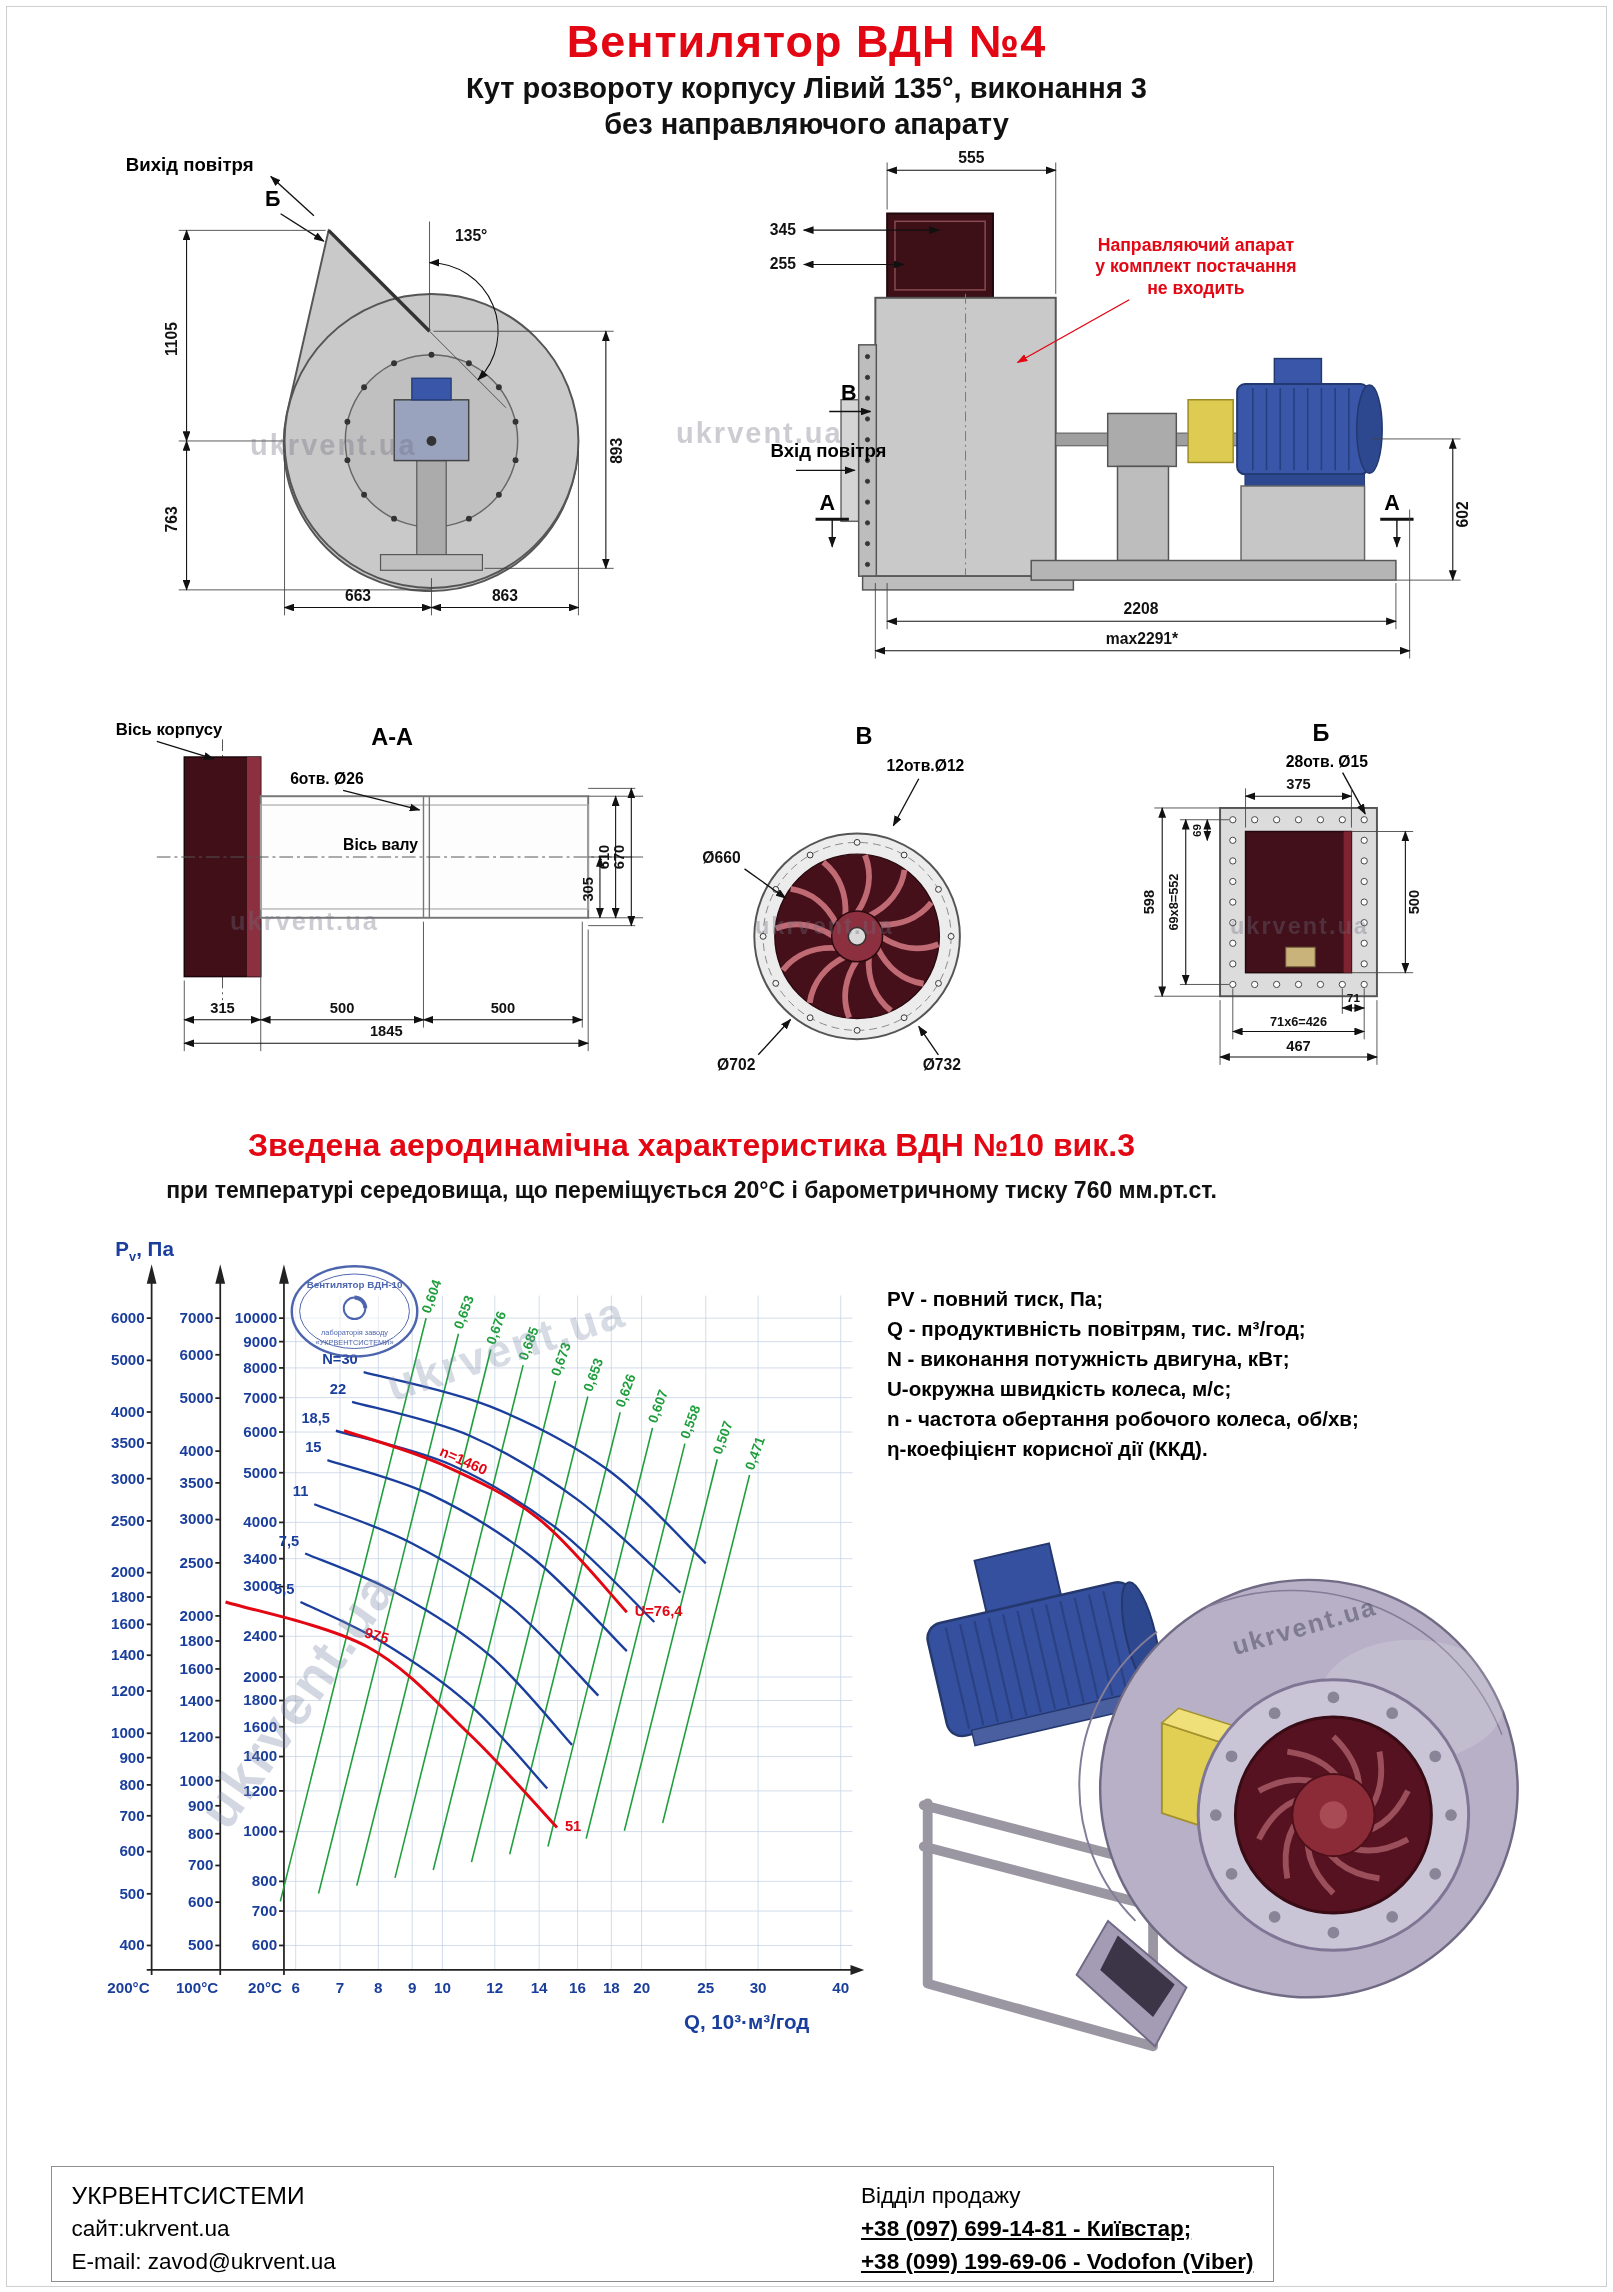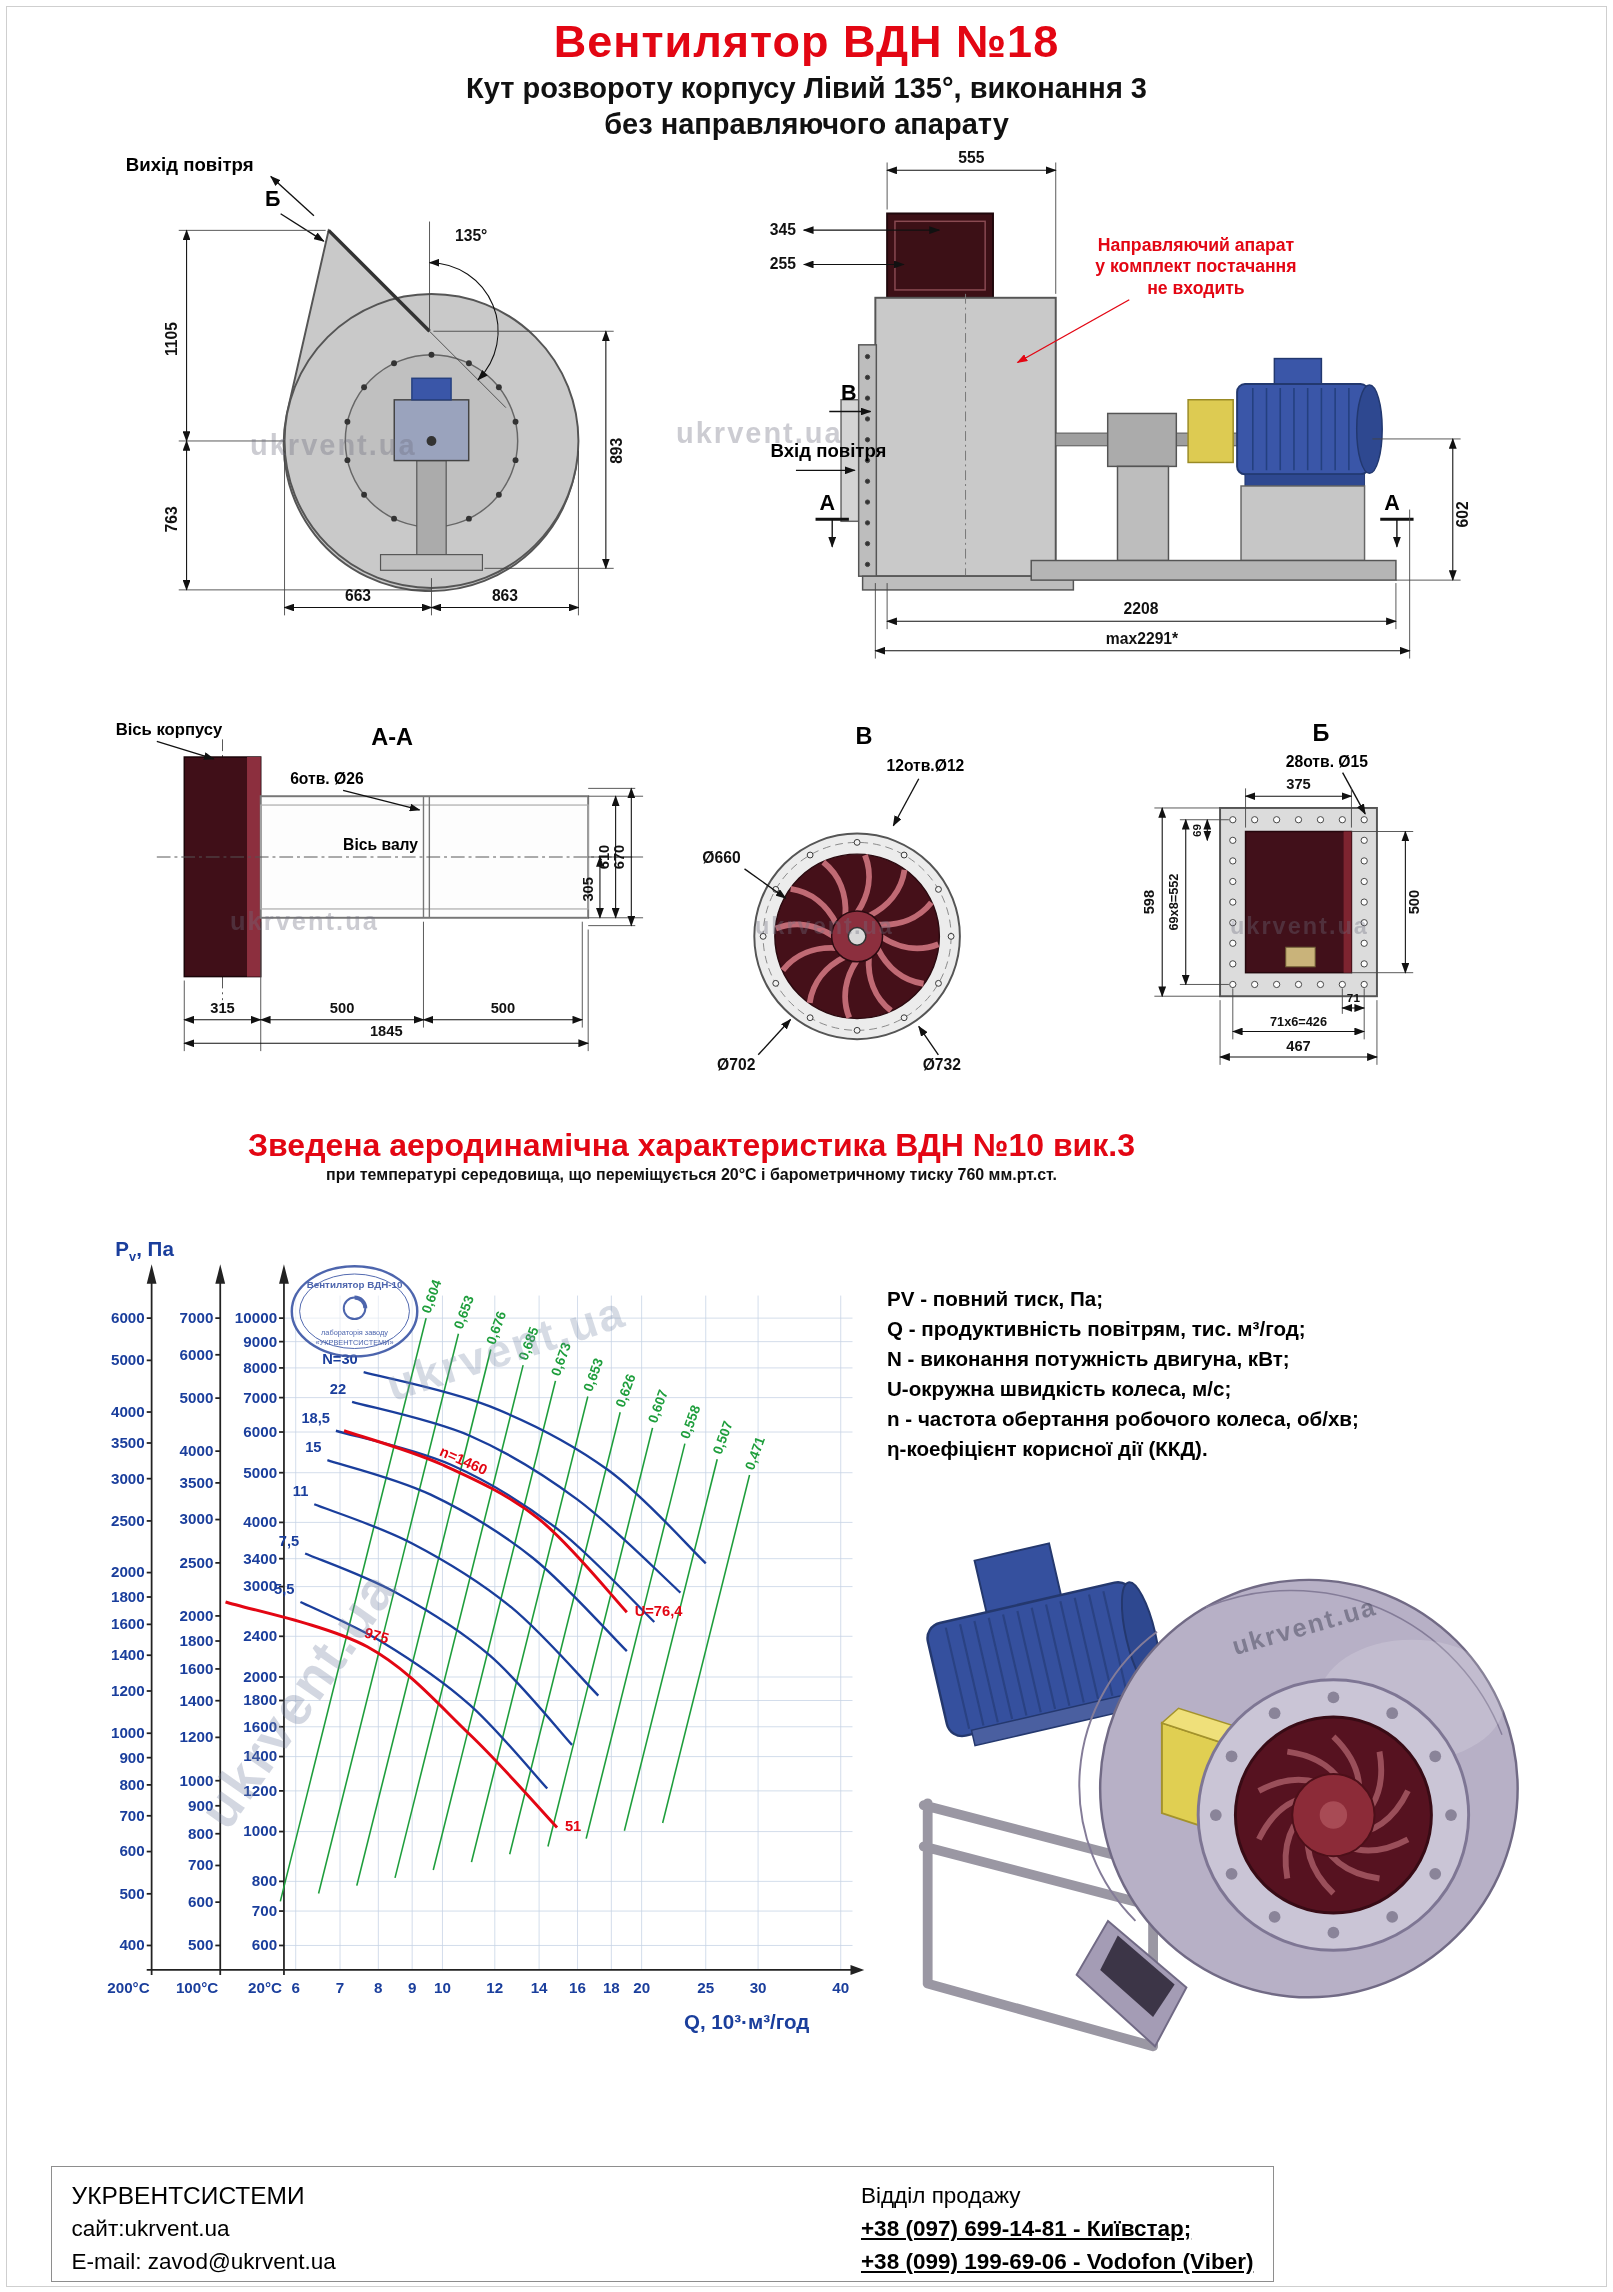--- a/index.html
+++ b/index.html
@@ -3,21 +3,21 @@
 <meta charset="utf-8">
 <style>
   html,body{margin:0;padding:0;background:#e8e8e8;font-family:"Liberation Sans",sans-serif;}
   #sheet{position:relative;width:1613px;height:2293px;background:#fff;margin:0 auto;overflow:hidden;}
   .abs{position:absolute;}
   .sheet-border{position:absolute;inset:5.9px;border:1px solid #cfcfcf;pointer-events:none;}
   .title{font-size:45px;font-weight:bold;color:#e30613;letter-spacing:1px;}
   .subtitle{font-size:29px;font-weight:bold;color:#111;margin-top:3.9px;}
   .footnote{font-size:21.6px;font-weight:bold;color:#111;}
   .aerotitle{font-size:32px;font-weight:bold;color:#e30613;}
-  .aerosub{font-size:16px;font-weight:bold;color:#111;margin-top:2px;}
+  .aerosub{font-size:23px;font-weight:bold;color:#111;margin-top:13px;}
   .legline{font-size:20.6px;font-weight:bold;line-height:30px;color:#000;}
   .wm{color:rgba(110,110,125,0.35);font-weight:bold;letter-spacing:2px;pointer-events:none;white-space:nowrap;}
   .footerbox{border:1px solid #8e8e8e;display:flex;justify-content:space-between;padding:11.8px 19.6px;box-sizing:border-box;}
   .fco{font-size:24.5px;line-height:33px;}
   .fln{font-size:22.5px;line-height:33px;}
   .flnb{font-size:22.5px;line-height:33px;font-weight:bold;text-decoration:underline;}
   .fright{text-align:left;}
   
   .ext{stroke:#444;stroke-width:0.9;}
   .dim{stroke:#111;stroke-width:1.1;fill:none;marker-start:url(#as);marker-end:url(#ae);}
@@ -56,21 +56,21 @@
       <marker id="as" markerWidth="11" markerHeight="8" refX="1" refY="4" orient="auto" markerUnits="userSpaceOnUse">
           <path d="M11,0 L0,4 L11,8 Z" fill="#111"></path>
         </marker>
       <marker id="aer" markerWidth="11" markerHeight="8" refX="10" refY="4" orient="auto" markerUnits="userSpaceOnUse">
           <path d="M0,0 L11,4 L0,8 Z" fill="#e30613"></path>
         </marker>
     </defs>
   </svg>
 
   <div class="abs" style="left:0;top:15.7px;width:1613px;text-align:center">
-    <div class="title">Вентилятор  ВДН №18</div>
+    <div class="title">Вентилятор  ВДН №4</div>
     <div class="subtitle">Кут розвороту корпусу Лівий 135°, виконання 3</div>
     <div class="subtitle">без направляючого апарату</div>
   </div>
 
   <svg class="abs" style="left:118px;top:147px" width="529" height="490" viewBox="0 0 540 500">
     <g>
       <path d="M 172 274 L 215 85 L 318 188 C 380 215 440 235 468 285 A 150 150 0 1 1 172 274 Z" fill="#c9c9c9" stroke="#555" stroke-width="2"></path>
       <circle cx="320" cy="300" r="150" fill="#c9c9c9" stroke="#555" stroke-width="2"></circle>
       <line x1="215" y1="85" x2="318" y2="188" stroke="#333" stroke-width="3.5"></line>
       <circle cx="320" cy="300" r="88" fill="#c0c0c0" stroke="#666" stroke-width="1.5"></circle>

